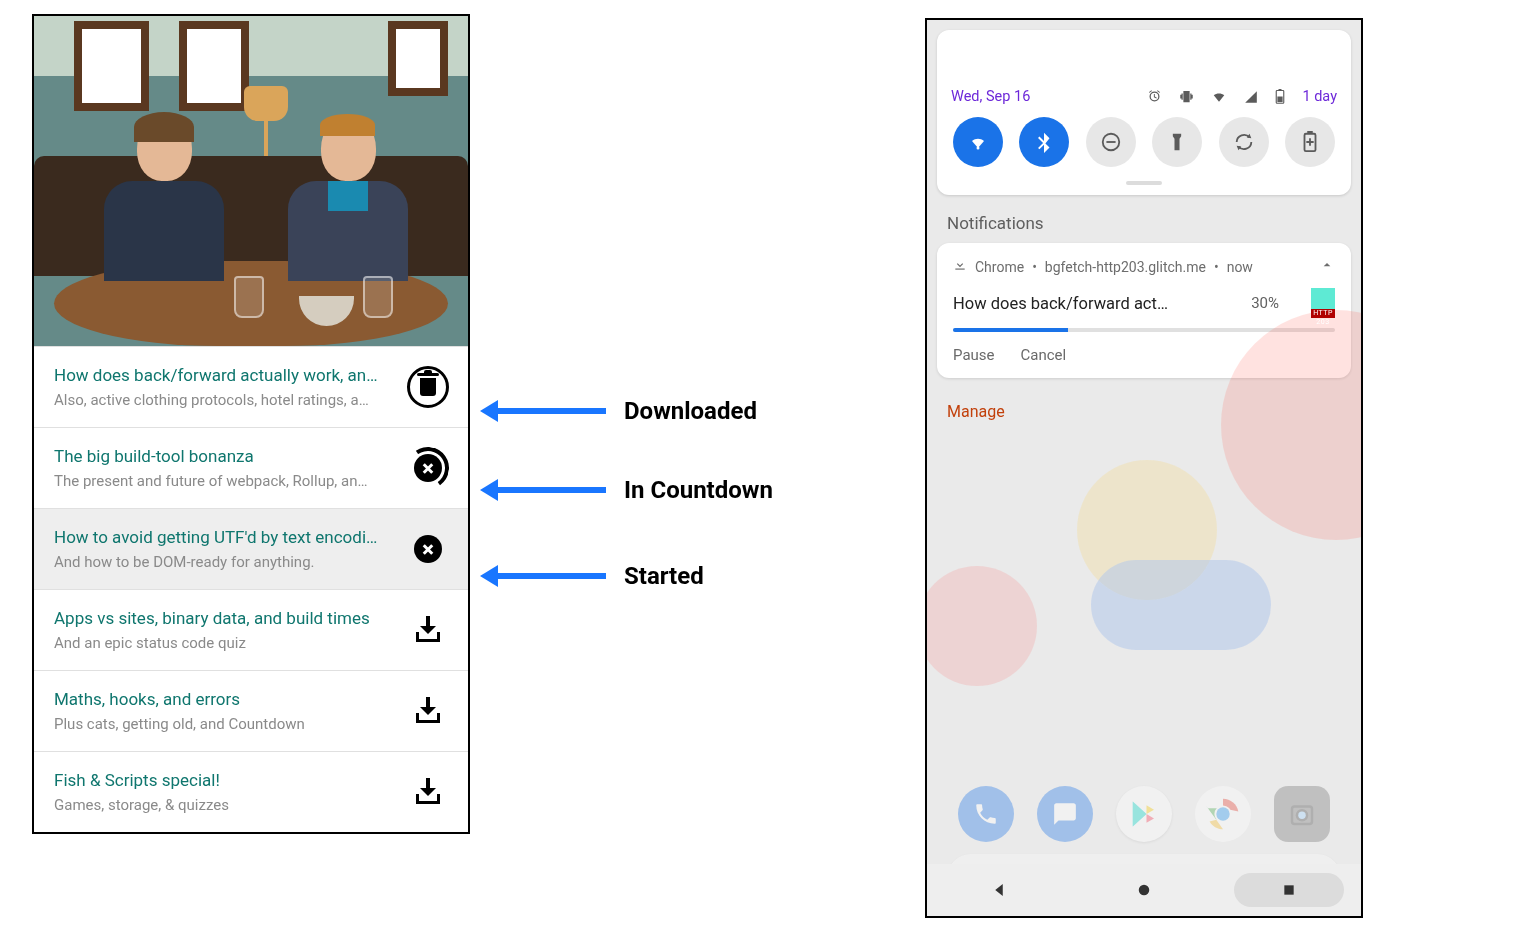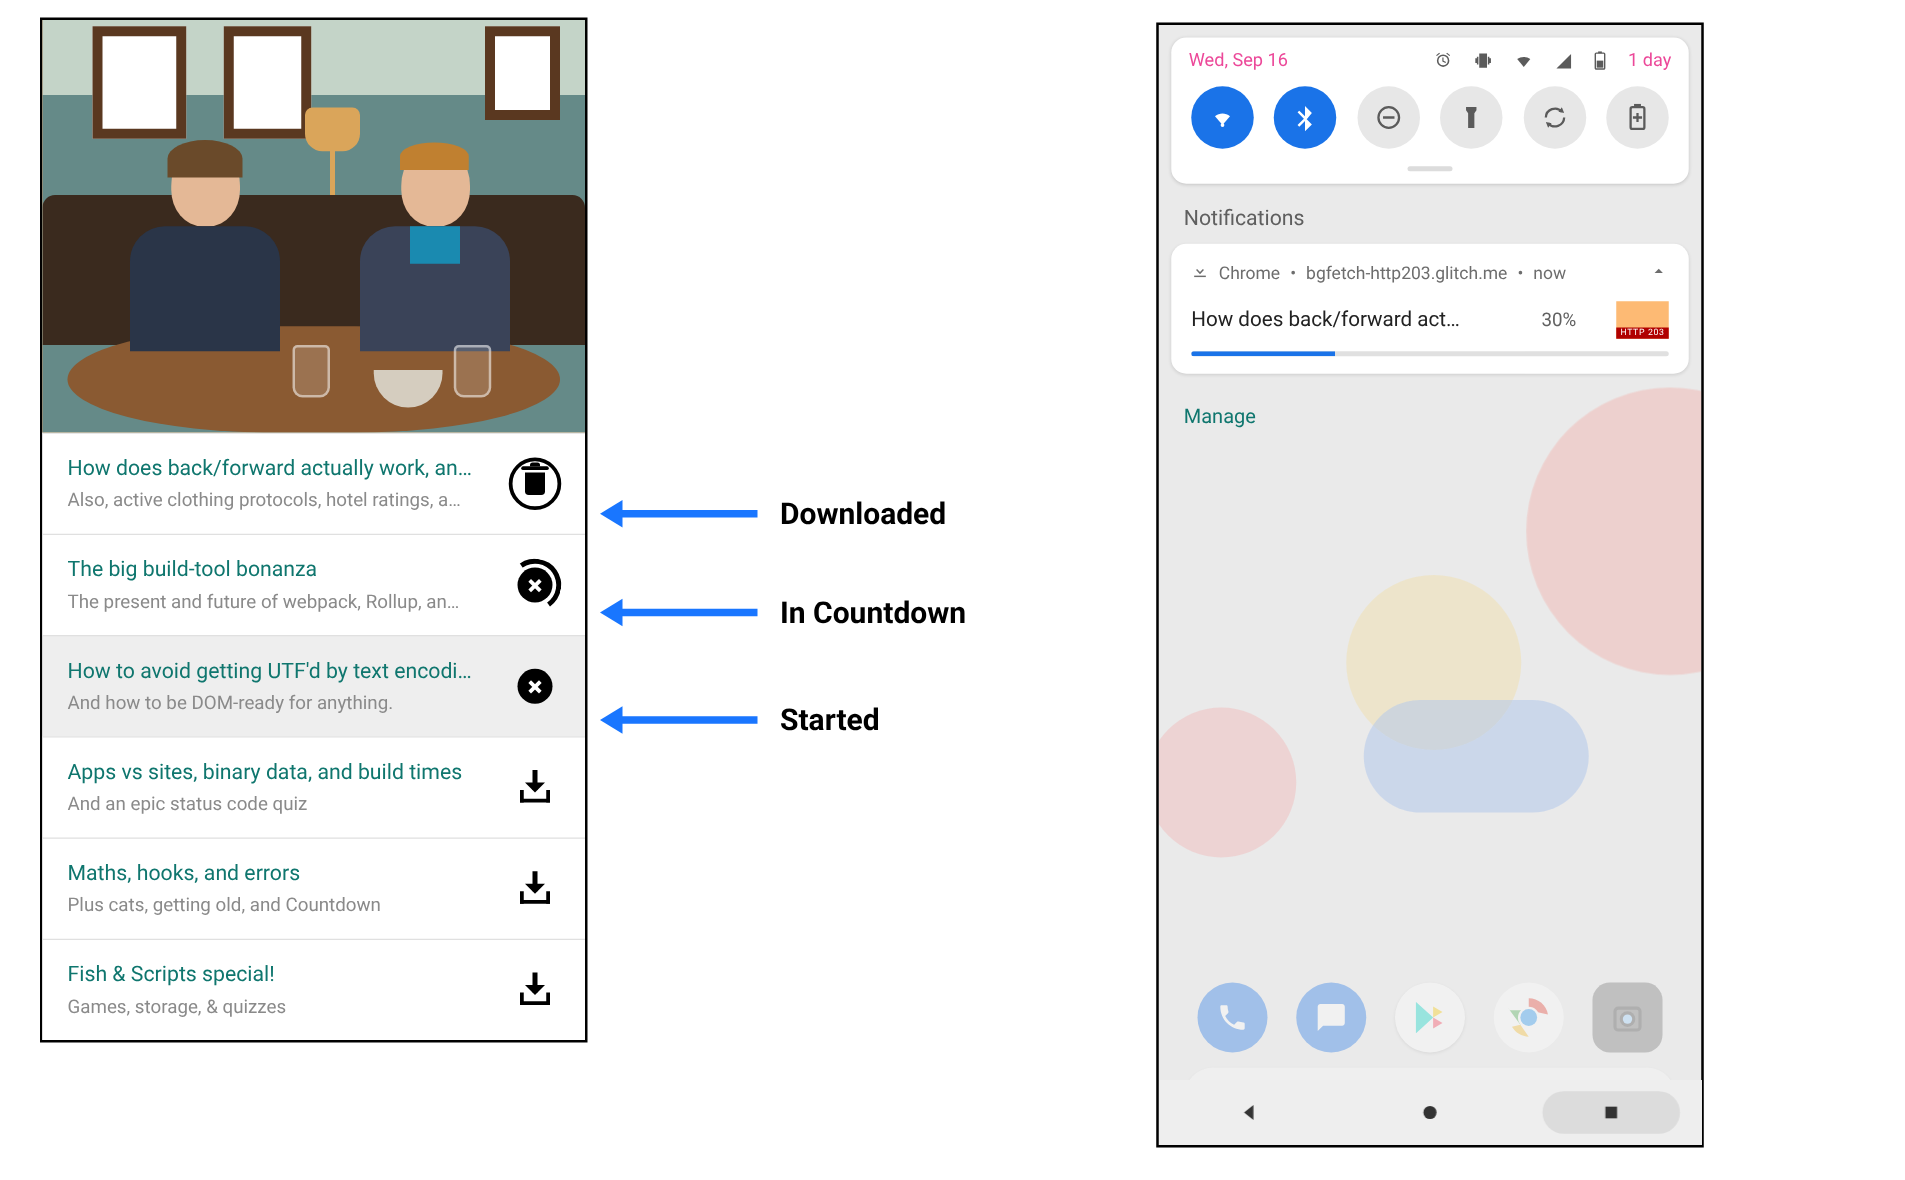--- a/index.html
+++ b/index.html
@@ -97,45 +97,45 @@
     .arrow-label { font-size:24px; font-weight:bold; margin-left:18px; color:#000; white-space:nowrap; }
 
     
     .phone-frame {
       position:absolute; top:18px; left:925px;
       width:438px; height:900px;
       border:2px solid #000; background:#eaeaea;
       overflow:hidden;
     }
     .qs-panel { margin:10px 10px 0 10px; background:#fff; border-radius:12px; padding:10px 14px 6px 14px; box-shadow:0 1px 3px rgba(0,0,0,0.15); }
-    .status-row { display:flex; align-items:center; justify-content:space-between; font-size:14.5px; color:#ec4899; margin-bottom:12px; }
+    .status-row { display:flex; align-items:center; justify-content:space-between; font-size:14.5px; color:#6d28d9; margin-bottom:12px;margin-top:48px; }
     .status-left {}
     .status-right { display:flex; align-items:center; gap:17px; }
     .status-right .ic { display:inline-flex; }
     .toggles { display:flex; justify-content:space-between; padding:0 2px 10px 2px; }
     .toggle { width:50px; height:50px; border-radius:50%; display:flex; align-items:center; justify-content:center; background:#e7e7e7; }
     .toggle.on { background:#1a73e8; color:#fff; }
     .toggle svg { display:block; }
     .qs-handle { width:36px; height:4px; background:#dcdcdc; border-radius:3px; margin:4px auto 4px auto; }
 
     .notif-heading { margin:18px 20px 10px 20px; font-size:17px; color:#5f5f5f; }
 
     .notif-card { margin:0 10px; background:#fff; border-radius:12px; padding:14px 16px 14px 16px; box-shadow:0 1px 3px rgba(0,0,0,0.12); }
     .notif-top { display:flex; align-items:center; gap:8px; font-size:14px; color:#6d6d6d; }
     .notif-chevron { margin-left:auto; }
     .notif-body { display:flex; align-items:center; margin-top:12px; gap:10px; }
     .notif-title { font-size:16.5px; color:#222; flex:1; white-space:nowrap; overflow:hidden; text-overflow:ellipsis; }
     .notif-pct { font-size:15px; color:#616161; margin-right:22px; }
-    .notif-thumb { width:42px; height:30px; background:#fdba74; position:relative; display:flex; align-items:flex-end; justify-content:center; }
+    .notif-thumb { width:24px; height:30px; background:#5eead4; position:relative; display:flex; align-items:flex-end; justify-content:center; }
     .notif-thumb .bar{ width:100%; height:9px; background:#b00000; color:#fff; font-size:7px; text-align:center; line-height:9px; letter-spacing:0.5px;}
     .progress-bar { margin-top:10px; height:4px; background:#e0e0e0; border-radius:3px; overflow:hidden; }
     .progress-fill { height:100%; background:#1a73e8; width:30%; }
     .notif-actions { display:flex; gap:26px; margin-top:14px; font-size:15px; color:#6a6a6a; }
 
-    .manage { margin:24px 20px; font-size:16px; color:#0f766e; }
+    .manage { margin:24px 20px; font-size:16px; color:#c2410c; }
 
     .home-bg { position:absolute; left:0; right:0; bottom:0; top:430px; opacity:0.35; }
     .dock { position:absolute; bottom:74px; left:0; right:0; display:flex; justify-content:space-around; padding:0 20px; }
     .dock-icon { width:56px; height:56px; border-radius:50%; }
     .phone-ic { background:#1a73e8; display:flex; align-items:center; justify-content:center;}
     .msg-ic { background:#1a73e8; display:flex; align-items:center; justify-content:center;}
     .play-ic { background:#fff; display:flex; align-items:center; justify-content:center; box-shadow:0 1px 3px rgba(0,0,0,0.2);}
     .chrome-ic { background:#fff; display:flex; align-items:center; justify-content:center;}
     .cam-ic { background:#747474; border-radius:14px; display:flex; align-items:center; justify-content:center;}
     .search-pill { position:absolute; bottom:14px; left:20px; right:20px; height:48px; background:#fafafa; border-radius:26px; box-shadow:0 1px 3px rgba(0,0,0,0.15); display:flex; align-items:center; justify-content:space-between; padding:0 18px;}
@@ -428,20 +428,24 @@
     <div class="notif-body">
       <div class="notif-title">How does back/forward act…</div>
       <div class="notif-pct">30%</div>
       <div class="notif-thumb">
           <div class="bar">HTTP 203</div>
         </div>
     </div>
     <div class="progress-bar">
       <div class="progress-fill" style="width: 30%;"></div>
     </div>
+    <div class="notif-actions">
+      <span>Pause</span>
+      <span>Cancel</span>
+    </div>
   </div>
 
   <div class="manage">Manage</div>
 
   <div class="nav-bar">
     <div class="nav-pill">
         <svg width="18" height="18" viewBox="0 0 24 24">
           <path fill="#333" d="M17 4l-10 8 10 8z"></path>
         </svg>
       </div>

